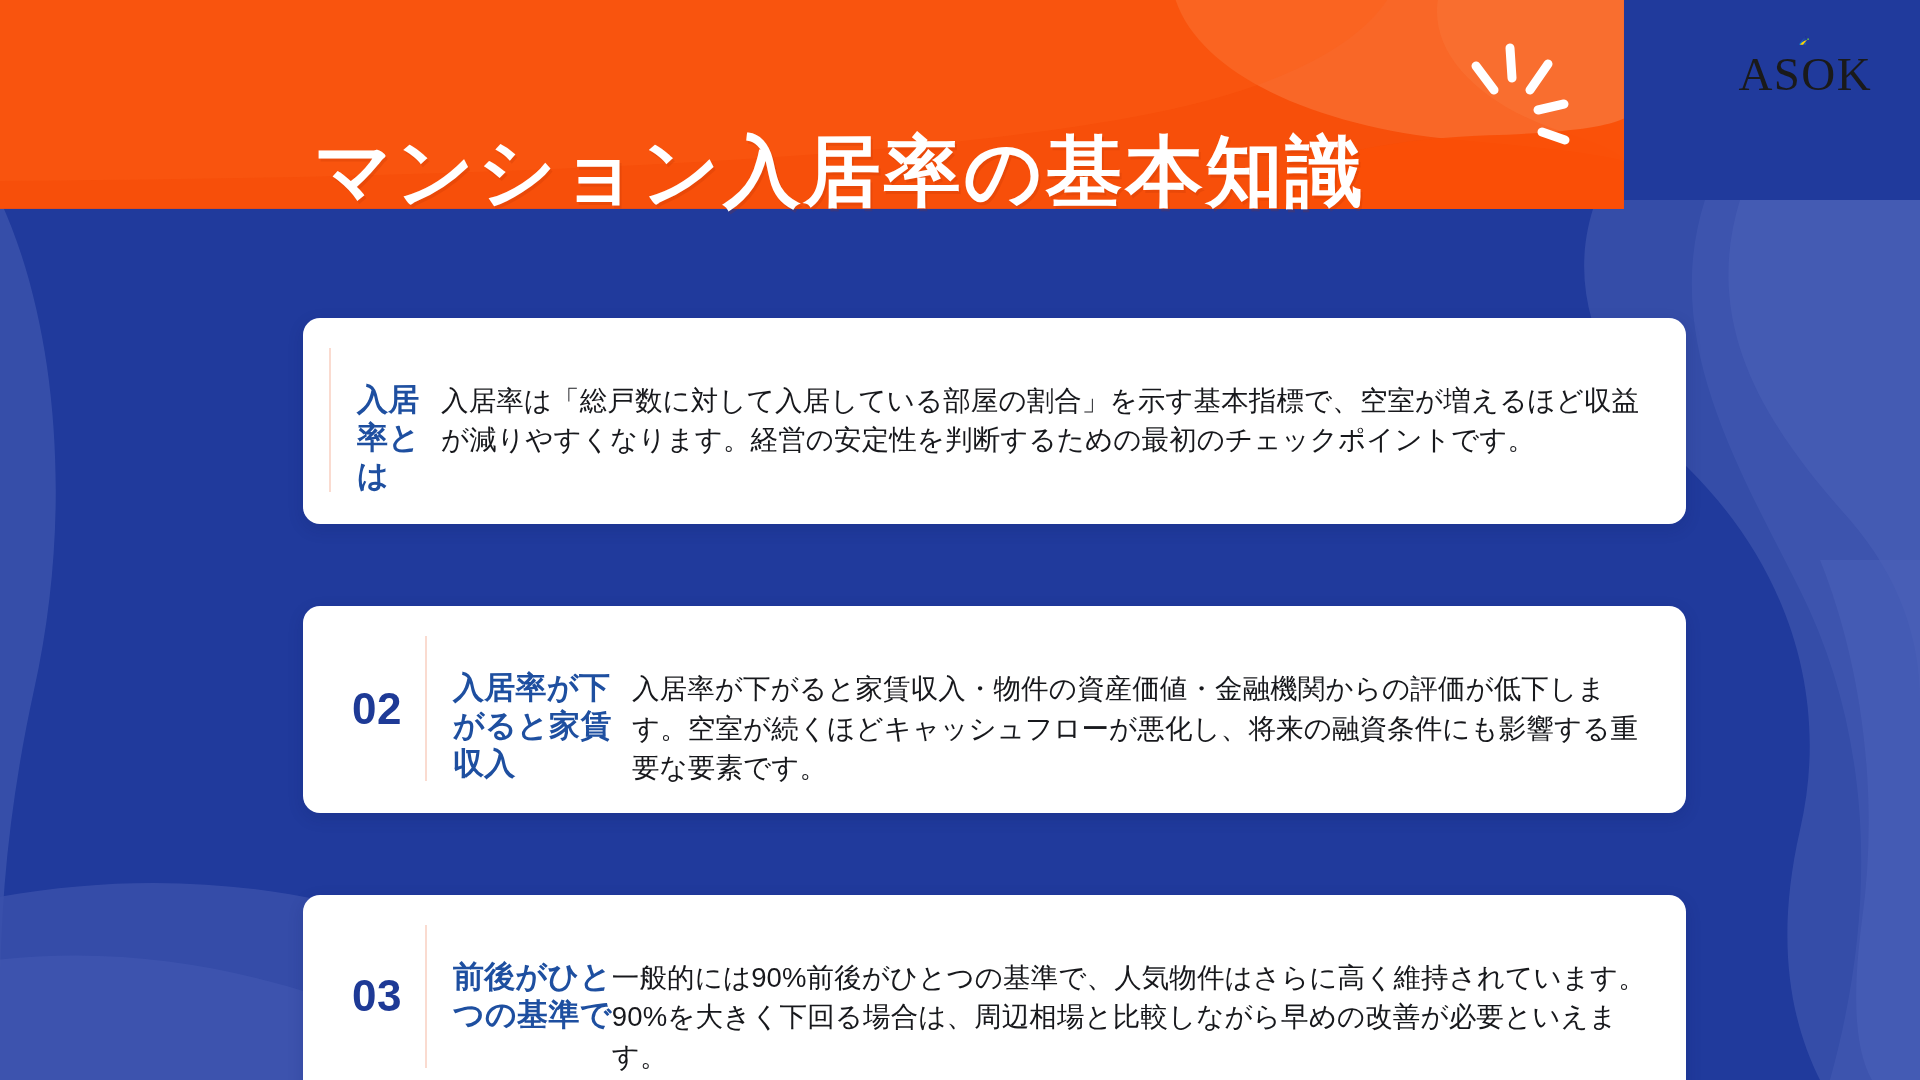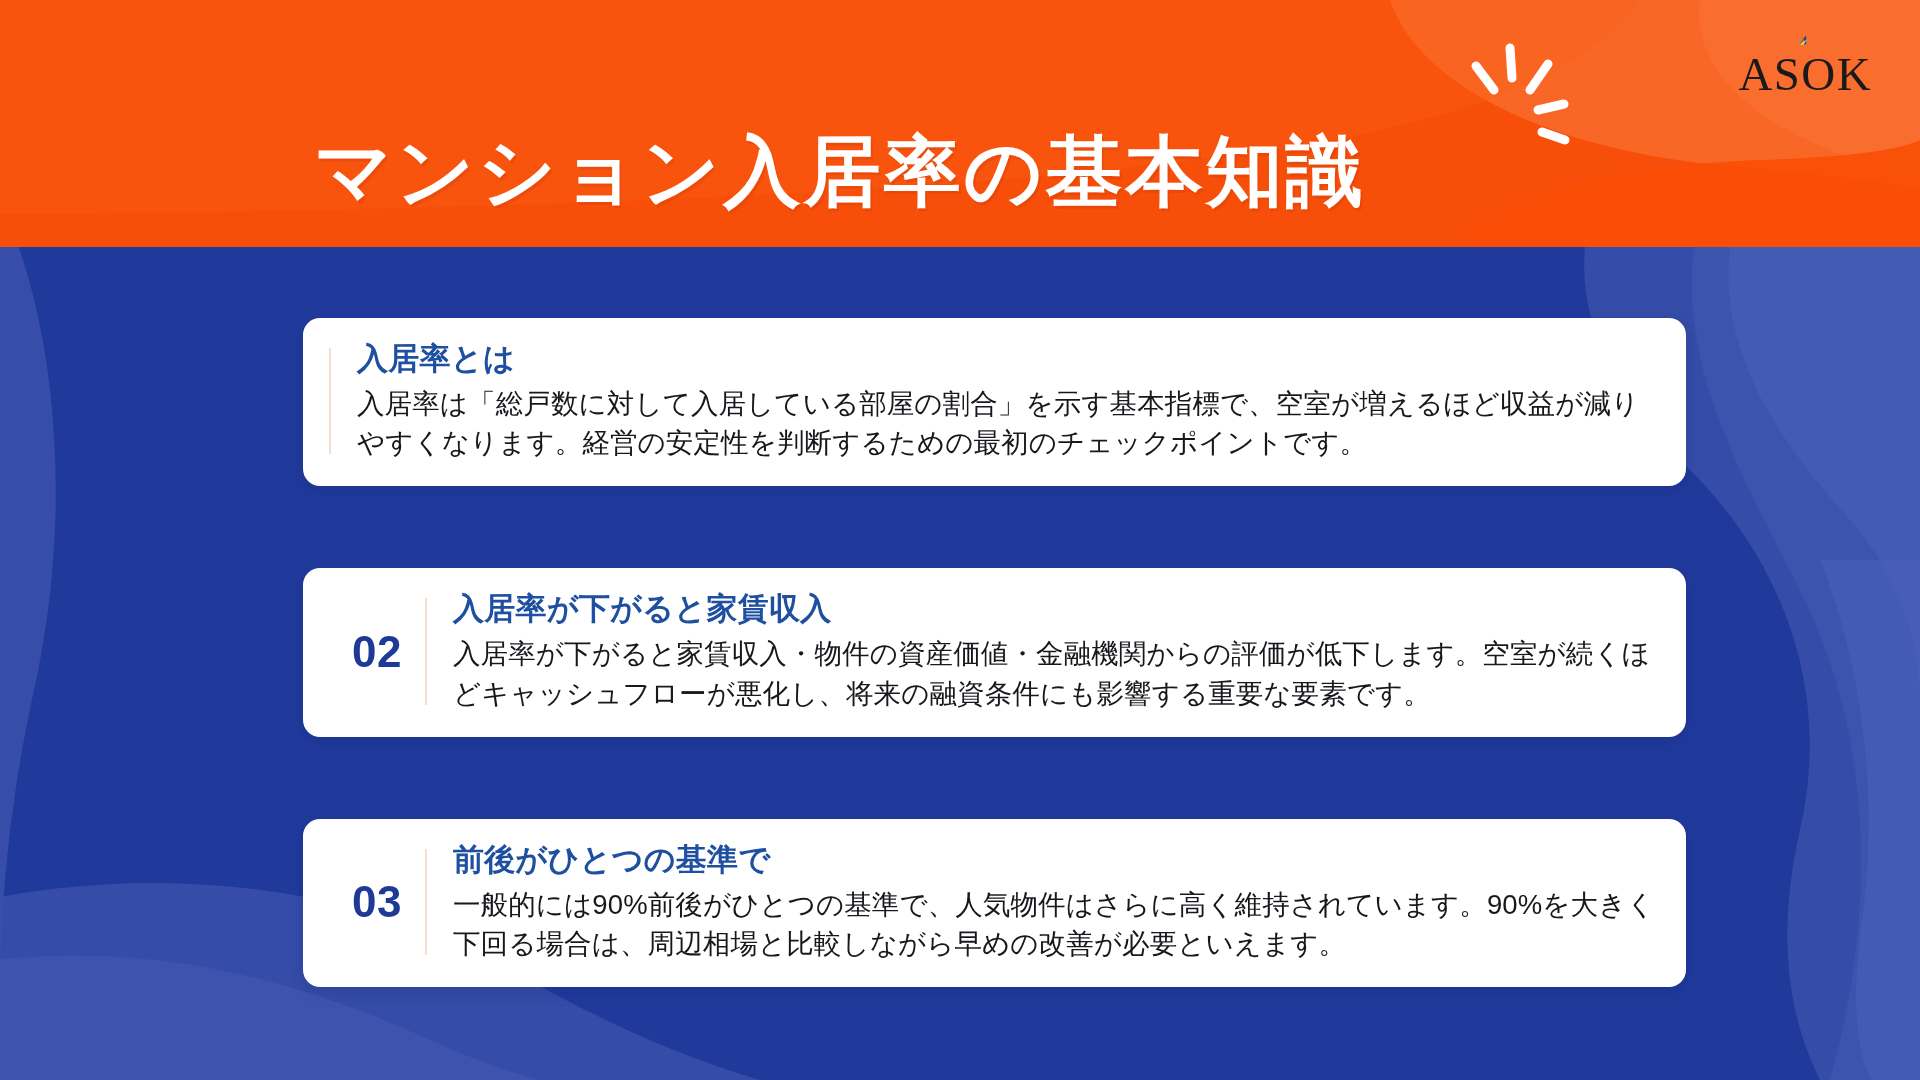--- a/index.html
+++ b/index.html
@@ -27,21 +27,21 @@
     width: 1920px;
     height: 1080px;
     z-index: 0;
   }
 
   
   .header {
     position: absolute;
     top: 0;
     left: 0;
-    width: 1920px;
+    width: 1624px;
     height: 247px;
     z-index: 2;
     overflow: hidden;
   }
   .header-svg {
     position: absolute;
     inset: 0;
   }
 
   .header-title {
@@ -143,22 +143,23 @@
     width: 2px;
     background: #fadbd0;
     margin: 8px 0 8px 0;
     align-self: stretch;
   }
 
   .card-body {
     flex: 1 1 auto;
     padding-left: 26px;
     display: flex;
-    flex-direction: column;
+    flex-direction: row;
     justify-content: center;
+    margin-top: 41px;
   }
 
   .card-title {
     font-size: 31px;
     font-weight: 700;
     color: #1e4fa0;
     line-height: 1.22;
     letter-spacing: 0.01em;
     margin-bottom: 6px;
   }

